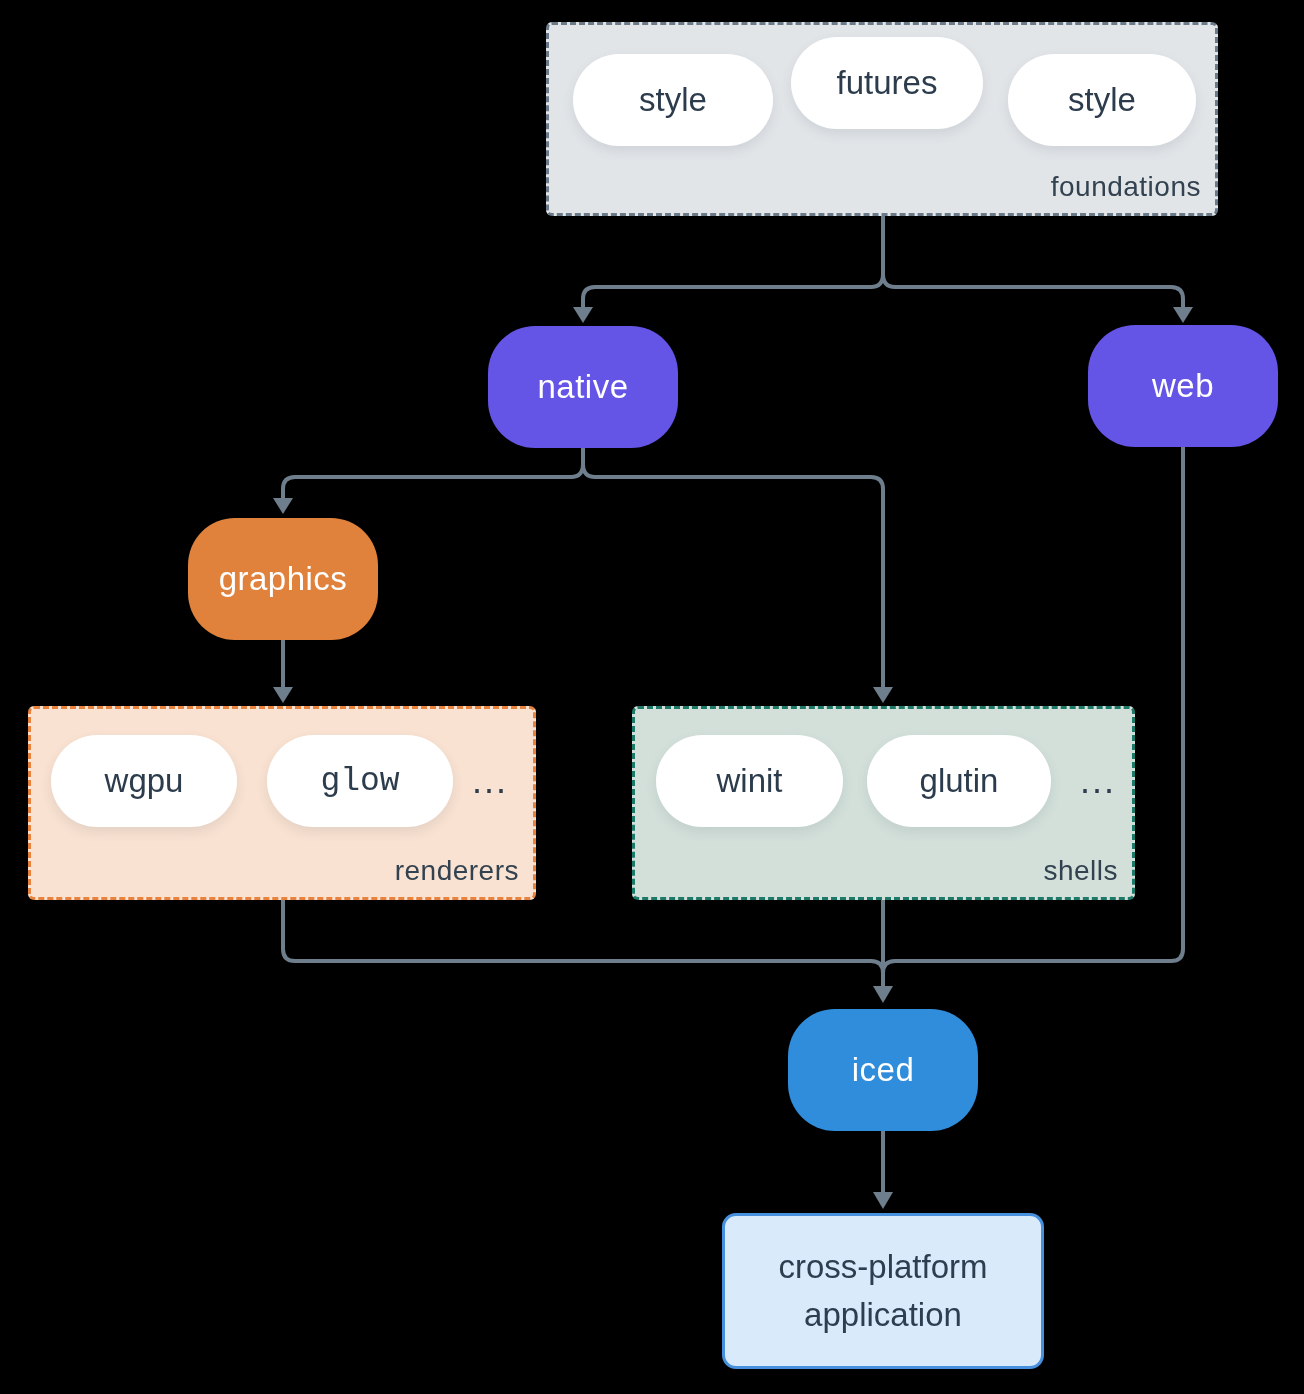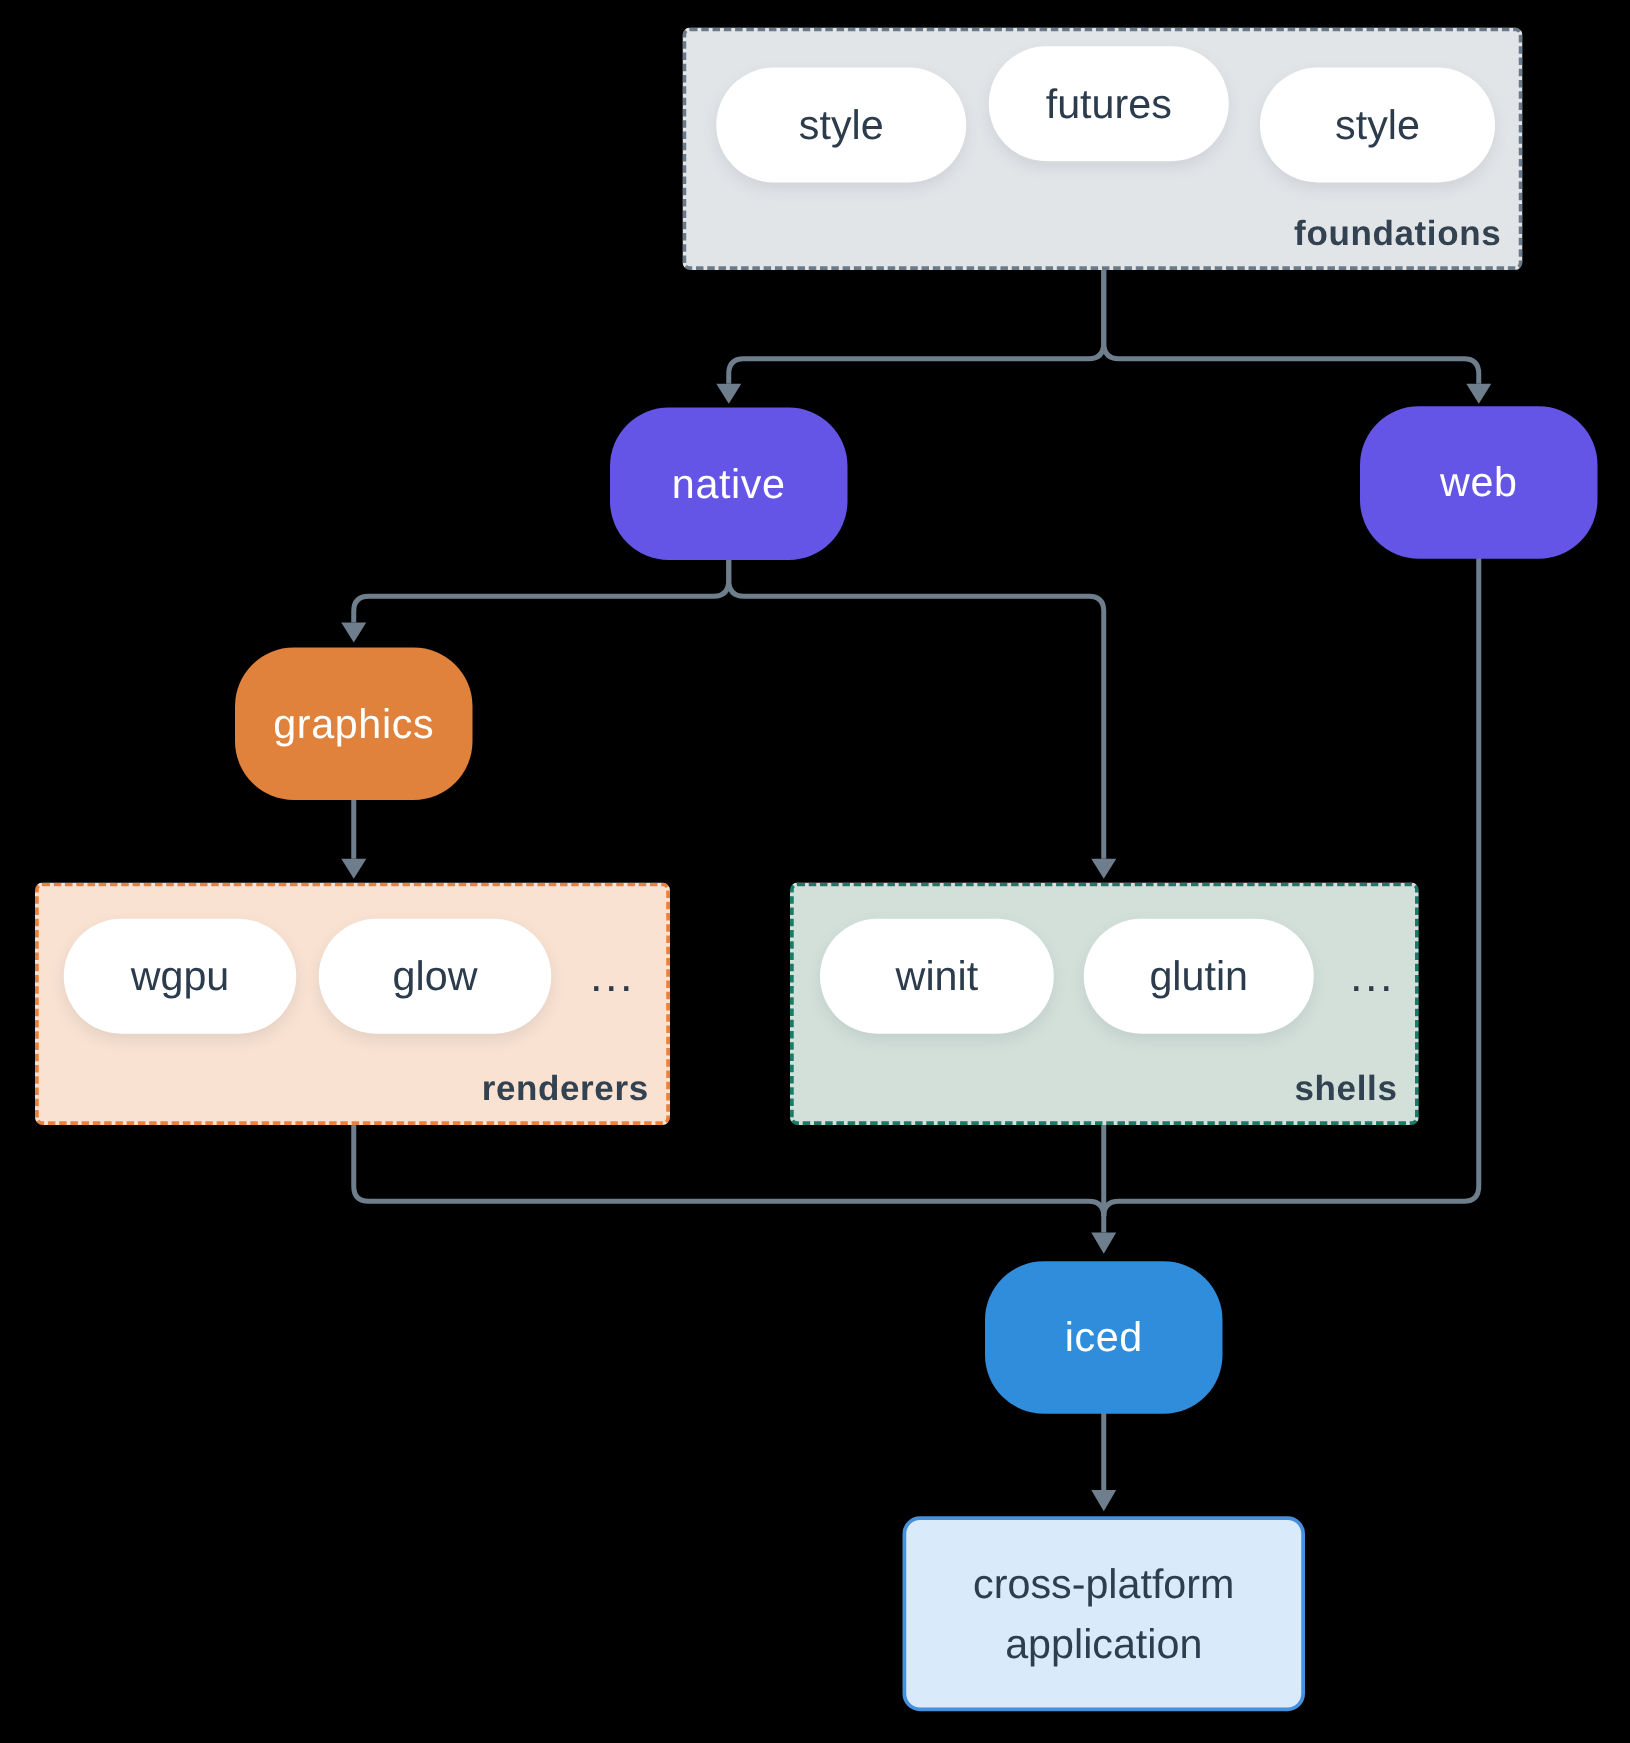--- a/index.html
+++ b/index.html
@@ -49,21 +49,20 @@
     left: 632px; top: 706px; width: 503px; height: 194px;
     background: #d3e0da;
     border: 3px dashed #1e7a68;
   }
   .group-label {
     position: absolute;
     right: 14px; bottom: 10px;
     font-size: 28px;
     color: #334250;
     letter-spacing: 0.5px;
-    font-weight: bold;
   }
   
   .pill {
     position: absolute;
     height: 92px;
     border-radius: 46px;
     display: flex;
     align-items: center;
     justify-content: center;
     font-size: 33px;
@@ -73,21 +72,21 @@
     background: #ffffff;
     color: #2c3c4c;
     box-shadow: 0 5px 12px rgba(40, 60, 80, 0.10);
   }
   
   .p-core    { left: 24px;  top: 29px; width: 200px; }
   .p-futures { left: 242px; top: 12px; width: 192px; text-align: center; }
   .p-style   { left: 459px; top: 29px; width: 188px; }
   
   .p-wgpu { left: 20px;  top: 26px; width: 186px; }
-  .p-glow { left: 224px; top: 26px; width: 186px; }
+  .p-glow { left: 236px; top: 26px; width: 186px; font-family: Liberation Mono, monospace; }
   
   .p-winit  { left: 21px;  top: 26px; width: 187px; }
   .p-glutin { left: 232px; top: 26px; width: 184px; }
   .ellipsis {
     position: absolute;
     top: 26px;
     height: 92px;
     line-height: 92px;
     font-size: 36px;
     color: #2c3c4c;

